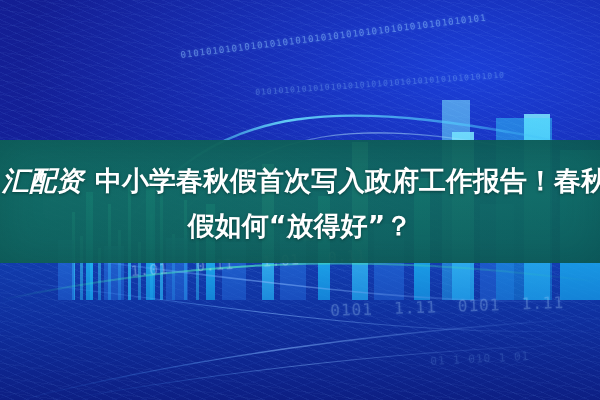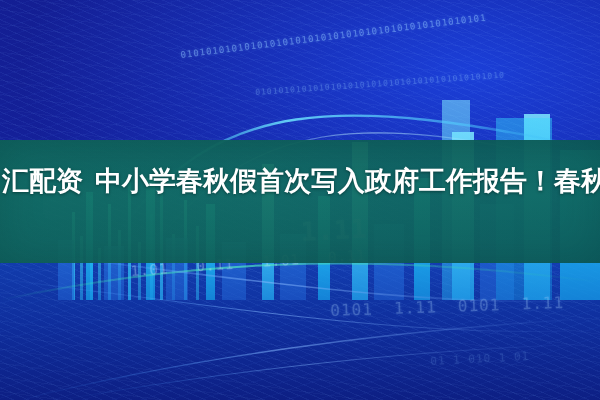--- a/index.html
+++ b/index.html
@@ -144,21 +144,21 @@
     font-weight:700;
     font-size:27px;
     line-height:45px;
     letter-spacing:0px;
     text-shadow:0 1px 3px rgba(0,30,30,.55);
     font-family:"DejaVu Sans","Liberation Sans",sans-serif;
     white-space:nowrap;
   }
   .line1{padding-left:2px;}
   .line2{}
-  .brand{margin-right:12px;}
+  .brand{margin-right:12px;font-style:italic;}
 </style>
 </head>
 <body>
 
 <div id="stage">
 
   <div class="bg-base"></div>
   <div class="weave"></div>
   <div class="weave2"></div>
 
@@ -239,15 +239,16 @@
   <div class="binary bin-big">1.11</div>
   <div class="binary bin-mid">1.01   0.11   1.01   0.11</div>
   <div class="binary bin-low">0101  1.11  0101  1.11</div>
   <div class="binary bin-faint">01 1 010 1 01</div>
 
   <div class="green-band"></div>
   <div class="green-band-tint"></div>
 
   <div class="headline">
     <div class="line1"><span class="brand">汇配资</span><span>中小学春秋假首次写入政府工作报告！春秋</span></div>
+    <div class="line2">假如何“放得好”？</div>
   </div>
 
 </div>
 
 </body></html>

